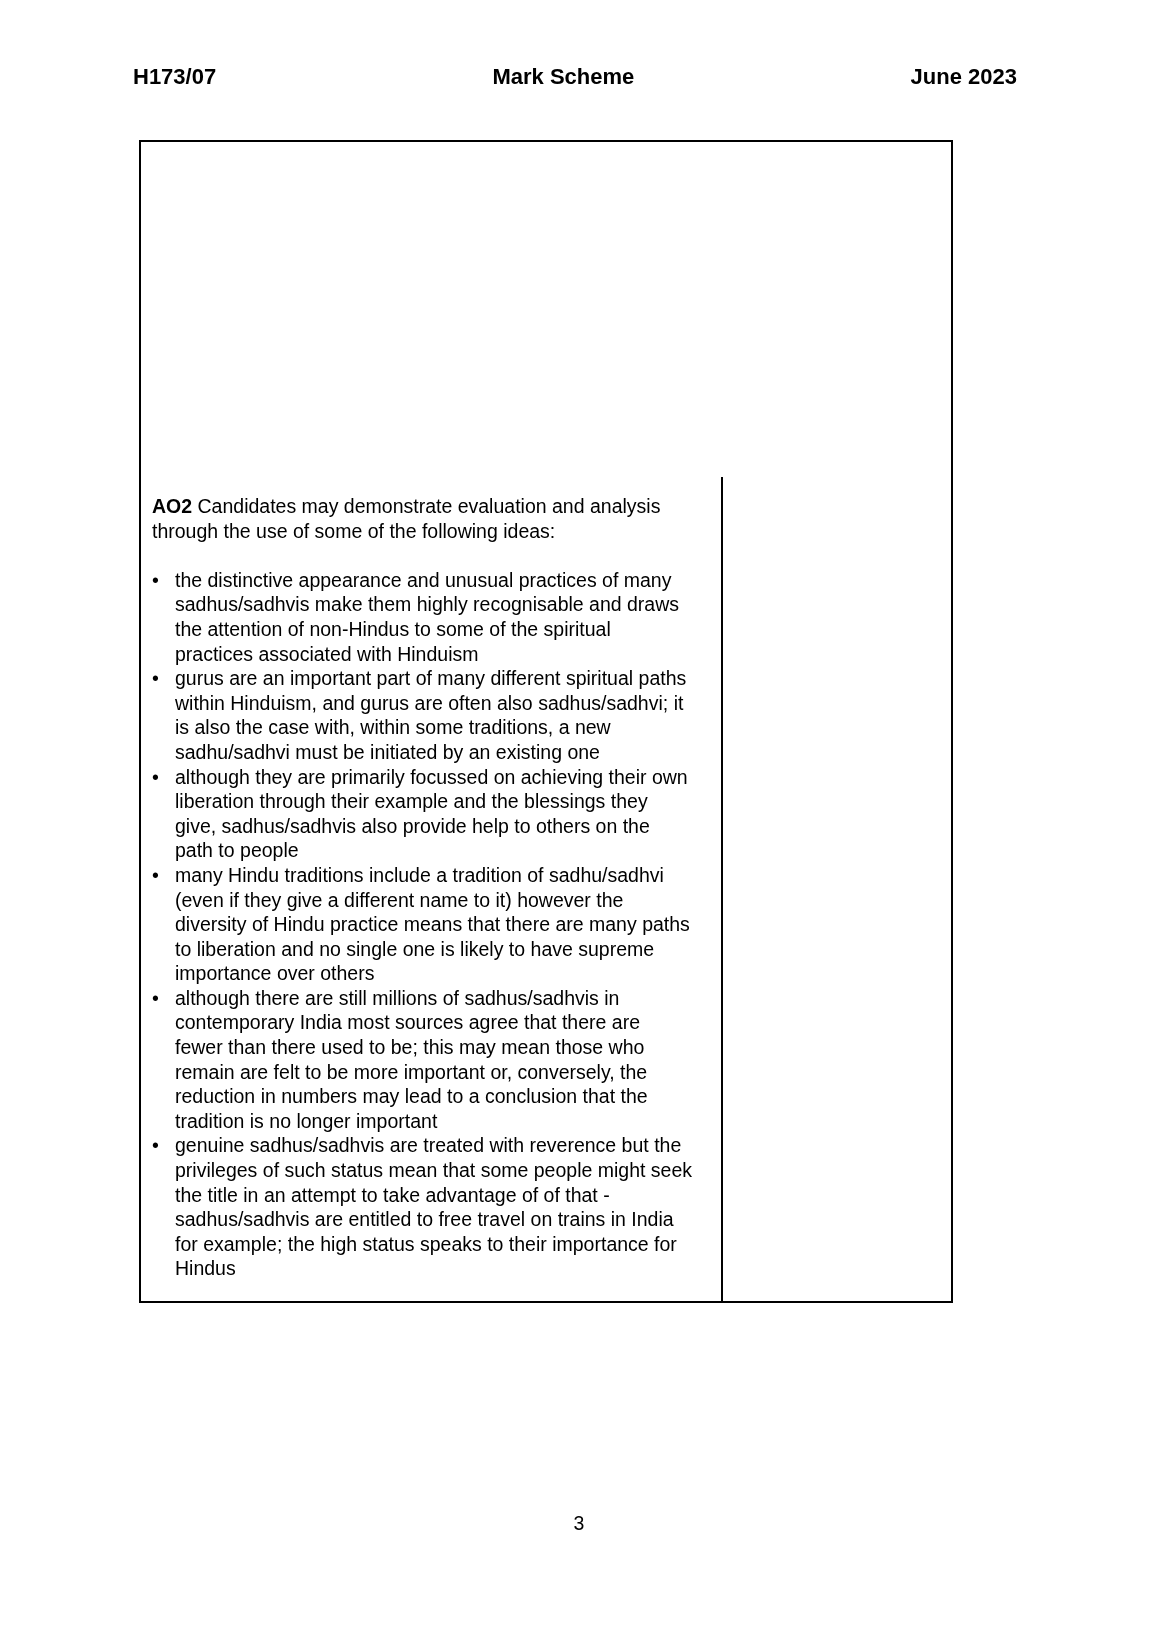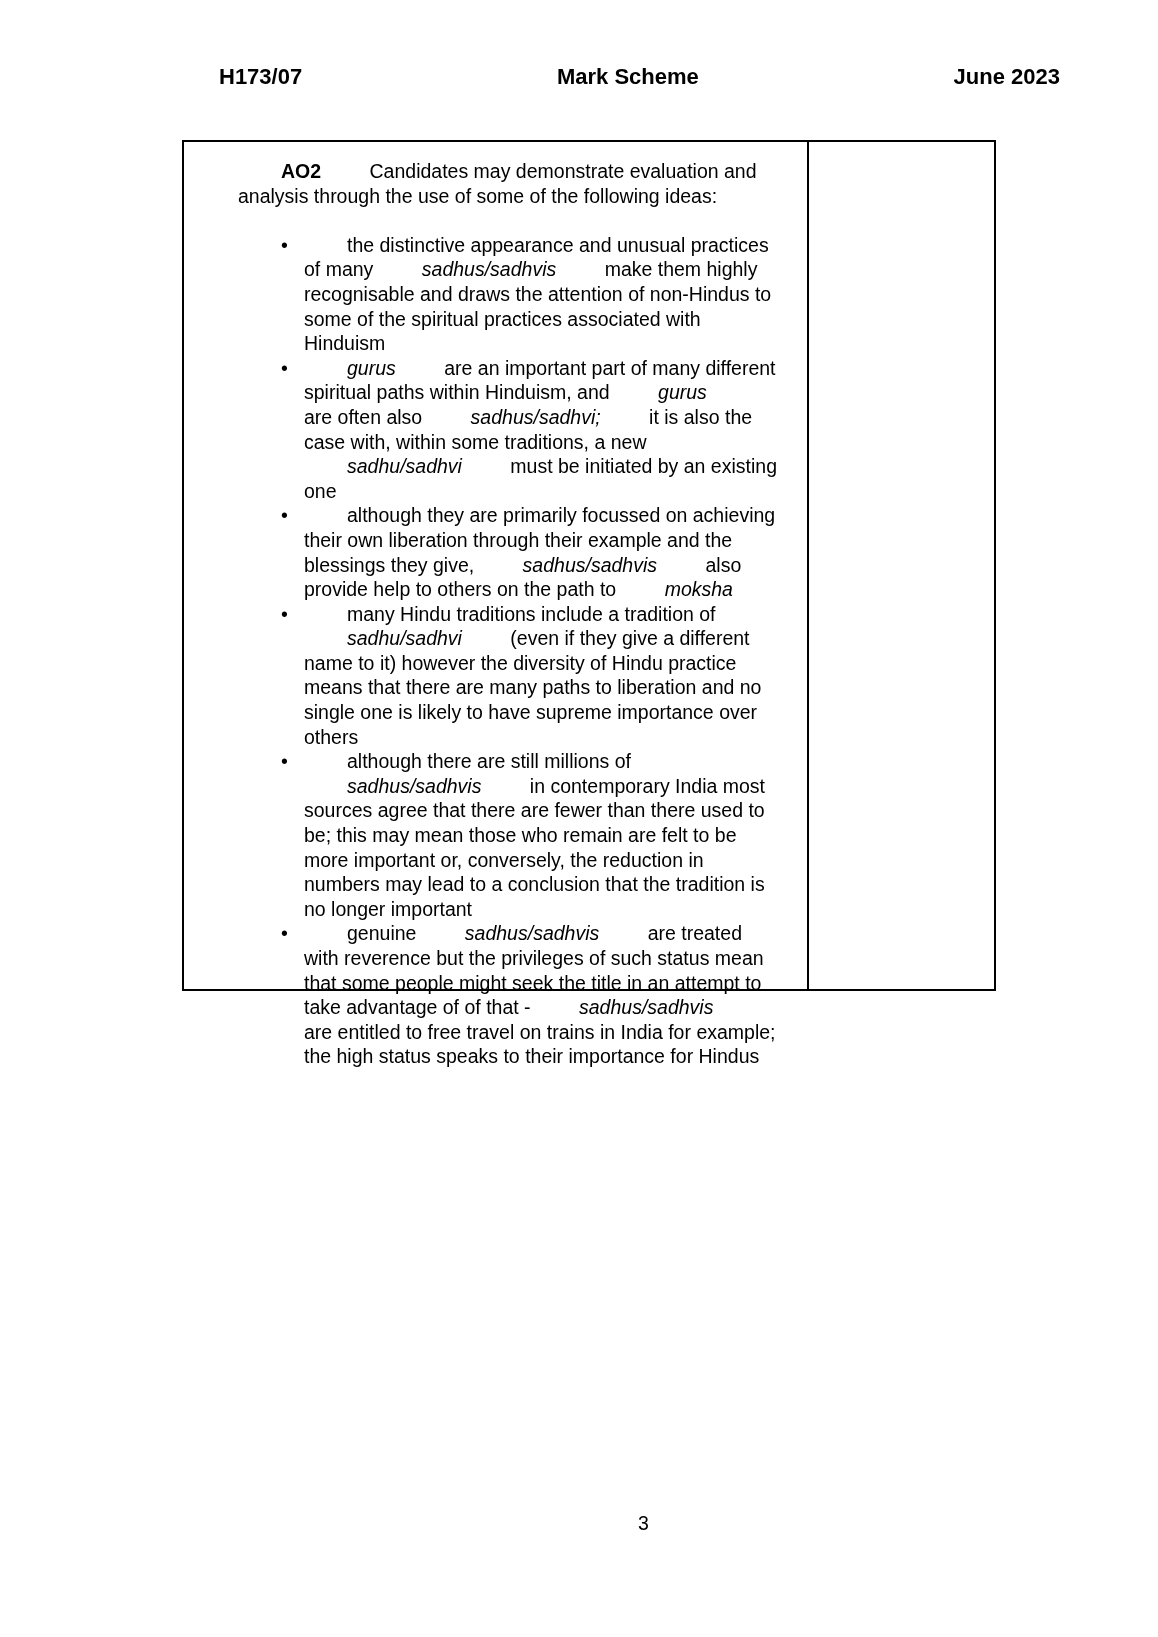--- a/index.html
+++ b/index.html
@@ -1,15 +1,15 @@
 <!DOCTYPE html>
 <html><head>
 <meta charset="utf-8">
 <style>
-  * { box-sizing: border-box; margin-left: 43px; }
+  * { box-sizing: border-box; }
   html, body { margin: 0; padding: 0; }
   body {
     width: 1158px;
     height: 1637px;
     background: #ffffff;
     color: #000000;
     font-family: "Liberation Sans", "DejaVu Sans", sans-serif;
     position: relative;
     overflow: hidden;
   }
@@ -23,23 +23,24 @@
     align-items: baseline;
     font-weight: bold;
     font-size: 22px;
     line-height: 26px;
   }
   .marks-table {
     position: absolute;
     left: 139px;
     top: 140px;
     width: 814px;
-    height: 851px;
+    height: 1163px;
     border: 2px solid #000000;
     display: flex;
+    align-items: flex-end;
   }
   .content-cell {
     width: 582px;
     border-right: 2px solid #000000;
     padding: 17px 28px 20px 11px;
     font-size: 19.5px;
     line-height: 24.6px;
   }
   .marks-cell {
     flex: 1;
@@ -54,21 +55,21 @@
   }
   ul.bullet-list li {
     position: relative;
   }
   ul.bullet-list li::before {
     content: "\2022";
     position: absolute;
     left: -23px;
     top: 0;
   }
-  .it { font-style: italic; }
+  .it { }
   .bd { font-weight: bold; }
   .page-footer {
     position: absolute;
     top: 1512px;
     left: 0;
     width: 1158px;
     text-align: center;
     font-size: 19.5px;
   }
 </style>
@@ -80,21 +81,21 @@
   <span>Mark Scheme</span>
   <span>June 2023</span>
 </div>
 
 <div class="marks-table">
   <div class="content-cell">
     <p class="intro-para"><span class="bd">AO2</span><span> Candidates may demonstrate evaluation and analysis through the use of some of the following ideas:</span></p>
     <ul class="bullet-list">
         <li><span>the distinctive appearance and unusual practices of many </span><span class="it">sadhus/sadhvis</span><span> make them highly recognisable and draws the attention of non-Hindus to some of the spiritual practices associated with Hinduism</span></li>
         <li><span class="it">gurus</span><span> are an important part of many different spiritual paths within Hinduism, and </span><span class="it">gurus</span><span> are often also </span><span class="it">sadhus/sadhvi;</span><span> it is also the case with, within some traditions, a new </span><span class="it">sadhu/sadhvi</span><span> must be initiated by an existing one</span></li>
-        <li><span>although they are primarily focussed on achieving their own liberation through their example and the blessings they give, </span><span class="it">sadhus/sadhvis</span><span> also provide help to others on the path to </span><span class="it">moksha</span></li>
+        <li><span>although they are primarily focussed on achieving their own liberation through their example and the blessings they give, </span><span class="it">sadhus/sadhvis</span><span> also provide help to others on the path to </span><span class="it">people</span></li>
         <li><span>many Hindu traditions include a tradition of </span><span class="it">sadhu/sadhvi</span><span> (even if they give a different name to it) however the diversity of Hindu practice means that there are many paths to liberation and no single one is likely to have supreme importance over others</span></li>
         <li><span>although there are still millions of </span><span class="it">sadhus/sadhvis</span><span> in contemporary India most sources agree that there are fewer than there used to be; this may mean those who remain are felt to be more important or, conversely, the reduction in numbers may lead to a conclusion that the tradition is no longer important</span></li>
         <li><span>genuine </span><span class="it">sadhus/sadhvis</span><span> are treated with reverence but the privileges of such status mean that some people might seek the title in an attempt to take advantage of of that - </span><span class="it">sadhus/sadhvis</span><span> are entitled to free travel on trains in India for example; the high status speaks to their importance for Hindus</span></li>
       </ul>
   </div>
   <div class="marks-cell"></div>
 </div>
 
 <div class="page-footer">
   <span>3</span>

